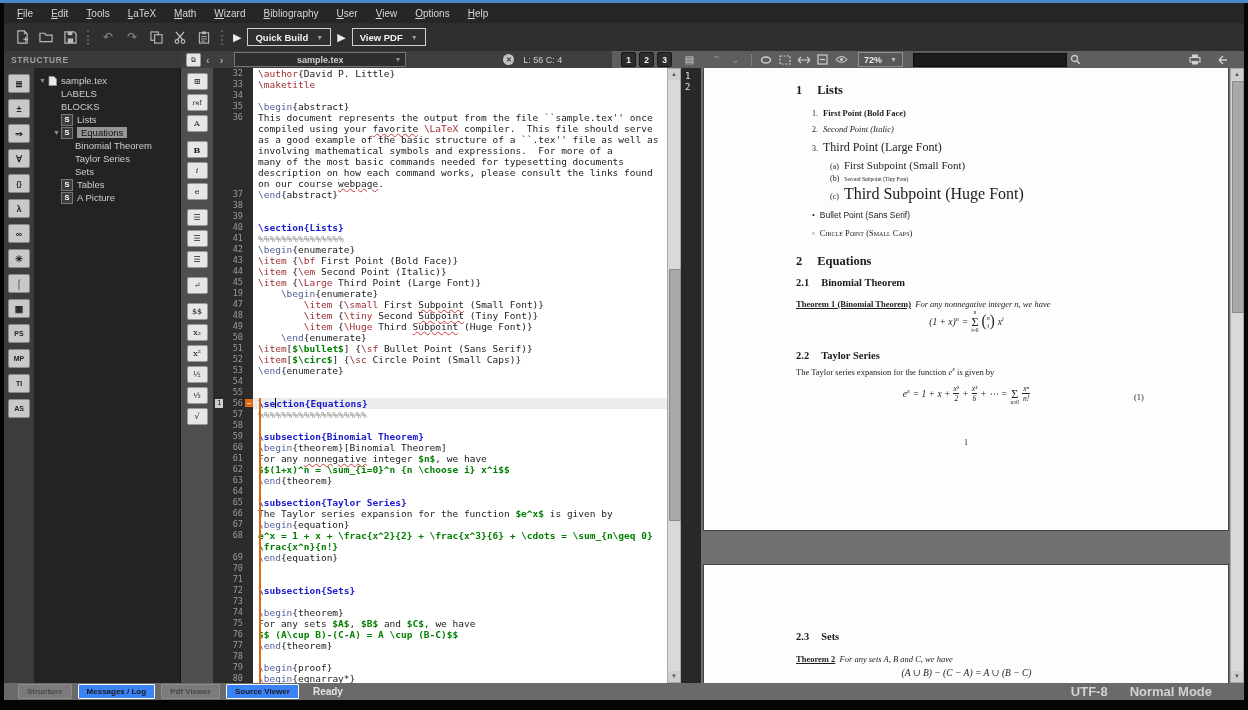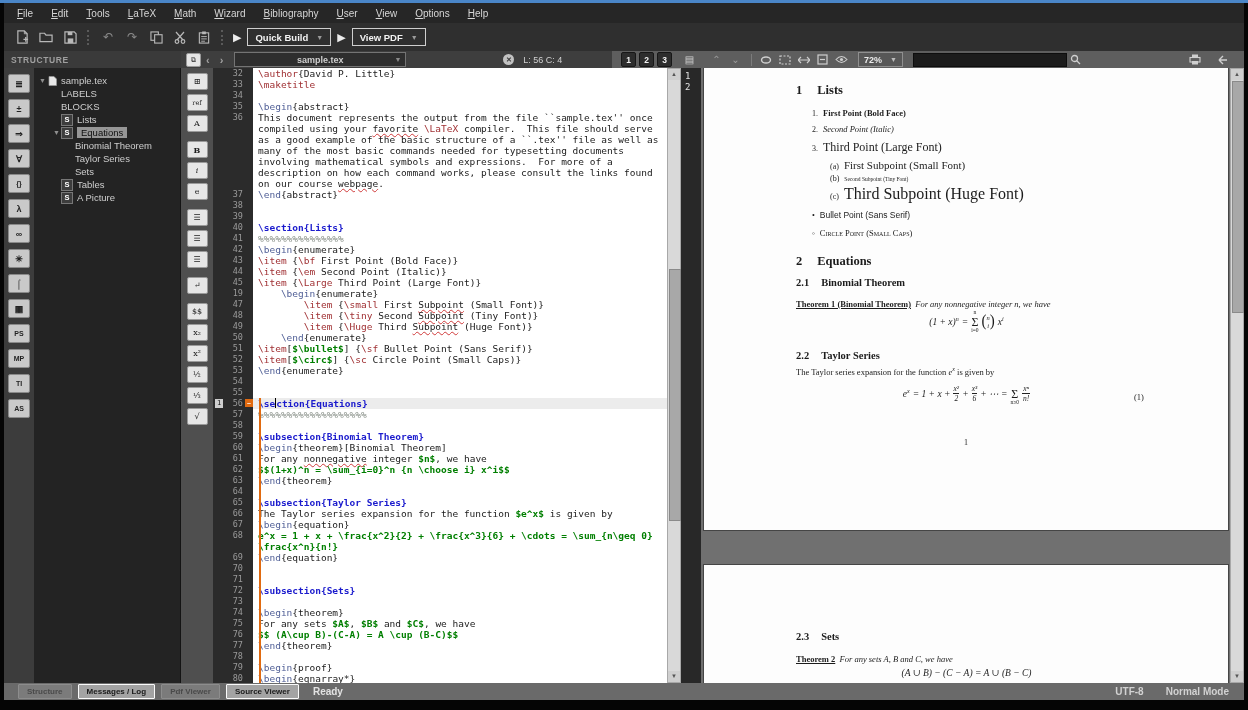--- a/index.html
+++ b/index.html
@@ -113,24 +113,24 @@
   .bigop .lim{font-size:5.5px;} .bigop .sg{font-size:12px;}
   .binom{display:inline-flex;align-items:center;font-style:italic;}
   .binom .par{font-size:15px;font-style:normal;font-weight:300;transform:scaleY(1.1);}
   .binom .stk{display:inline-flex;flex-direction:column;align-items:center;font-size:6.5px;line-height:1.1;}
   .eqtag{font-size:8.5px;font-style:normal;}
   .pgno{font-size:8px;text-align:center;width:100%;}
   
   #statusbar{position:absolute;left:4px;top:683px;width:1240px;height:17px;background:#6a6a6a;
              display:flex;align-items:center;box-sizing:border-box;padding-left:14px;}
   .sbtn{font-size:8px;font-weight:bold;padding:2px 8px;margin-right:6px;border-radius:1px;}
-  .sbtn.on{background:#a3a3a3;color:#1a1a1a;border:1px solid #fafafa;}
+  .sbtn.on{background:#3b82f6;color:#1a1a1a;border:1px solid #fafafa;}
   .sbtn.off{background:#7b7b7b;color:#4a4a4a;border:1px solid #8d8d8d;}
   #ready{color:#e2e2e2;font-size:10px;font-weight:bold;margin-left:8px;}
-  #sbright{margin-left:auto;display:flex;gap:22px;margin-right:15px;color:#d2d2d2;font-size:10px;font-weight:bold;}
+  #sbright{margin-left:auto;display:flex;gap:22px;margin-right:32px;color:#d2d2d2;font-size:13px;font-weight:bold;}
   svg{display:block;}
 </style>
 </head>
 <body>
 
 <div id="win">
   <div id="topline"></div>
 
   <div id="menubar">
     <span id="menu-items" style="display: flex;">
@@ -407,26 +407,26 @@
           <span class="cl"><span class="pl">compiled using your </span><span class="sperr">favorite</span><span class="pl"> </span><span class="cmd">\LaTeX</span><span class="pl"> compiler.  This file should serve</span></span>
         </div>
         <div class="erow">
           <span class="ln"></span>
           <span class="fc"></span>
           <span class="cl"><span class="pl">as a good example of the basic structure of a ``.tex'' file as well as</span></span>
         </div>
         <div class="erow">
           <span class="ln"></span>
           <span class="fc"></span>
+          <span class="cl"><span class="pl">involving mathematical symbols and expressions.  For more of a</span></span>
+        </div>
+        <div class="erow">
+          <span class="ln"></span>
+          <span class="fc"></span>
           <span class="cl"><span class="pl">many of the most basic commands needed for typesetting documents</span></span>
-        </div>
-        <div class="erow">
-          <span class="ln"></span>
-          <span class="fc"></span>
-          <span class="cl"><span class="pl">involving mathematical symbols and expressions.  For more of a</span></span>
         </div>
         <div class="erow">
           <span class="ln"></span>
           <span class="fc"></span>
           <span class="cl"><span class="pl">description on how each command works, please consult the links found</span></span>
         </div>
         <div class="erow">
           <span class="ln"></span>
           <span class="fc"></span>
           <span class="cl"><span class="pl">on our course </span><span class="sperr">webpage</span><span class="pl">.</span></span>

